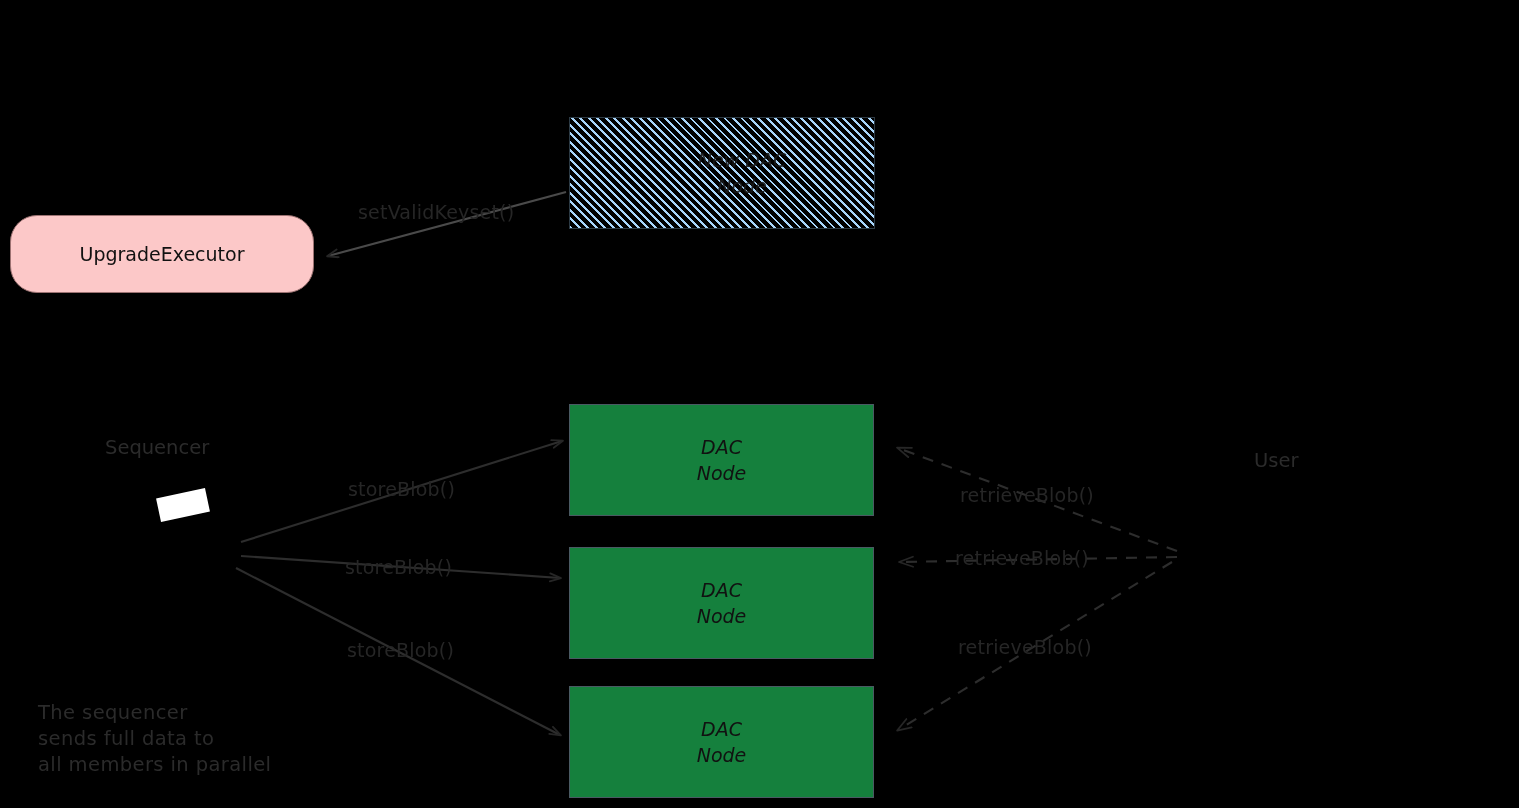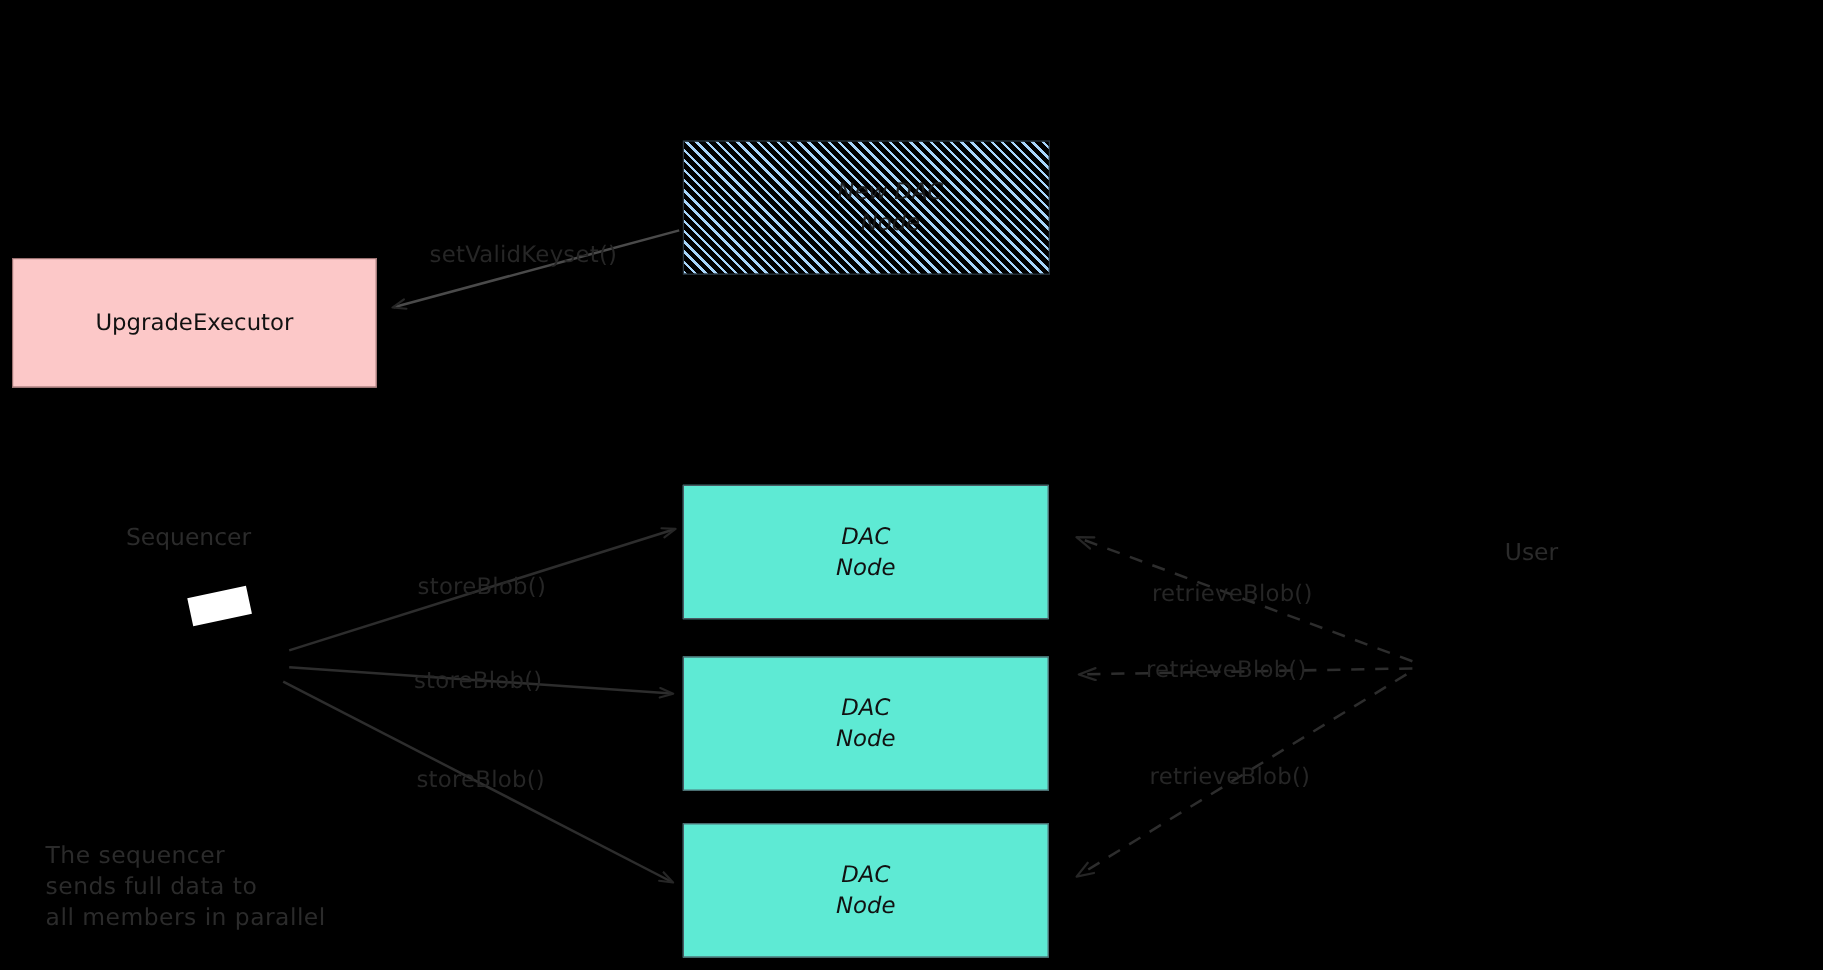--- a/index.html
+++ b/index.html
@@ -50,21 +50,21 @@
   }
   .node-label {
     color: #111111;
     font-family: "DejaVu Sans", sans-serif;
     font-size: 19px;
     line-height: 26px;
     white-space: pre-line;
     font-style: italic;
   }
   .box-dac {
-    background: #5eead4;
+    background: #15803d;
     border: 1.5px solid #4a5a63;
   }
   .box-pink {
     background: #fcc8c8;
     border: 1.5px solid #9c7272;
   }
   .box-hatched {
     background-color: #000000;
     background-image: repeating-linear-gradient(
       45deg,
@@ -131,21 +131,21 @@
       <path d="M1172,562 L898,730" fill="none" stroke="#2d2d2d" stroke-width="2.1" stroke-dasharray="11 9" marker-end="url(#ah-dash)"></path>
     </g>
   </svg>
 
 
   <div class="node-box box-hatched" style="left:569px; top:117px; width:306px; height:112px;">
     <span class="node-label">New DAC
 Node</span>
   </div>
 
-  <div class="node-box box-pink" style="left:10px; top:215px; width:304px; height:108px;">
+  <div class="node-box box-pink" style="left:10px; top:215px; width:304px; height:78px;border-radius:27px;">
     <span class="node-label" style="font-style:normal;">UpgradeExecutor</span>
   </div>
 
   <div class="edge-label" style="left:358px; top:201px;">setValidKeyset()</div>
 
 
   <div class="plain-label" style="left:105px; top:436px;">Sequencer</div>
   <div class="seq-icon" style="left:158px; top:493px; width:50px; height:24px;"></div>
 
   <div class="plain-label" style="left:1254px; top:449px;">User</div>

